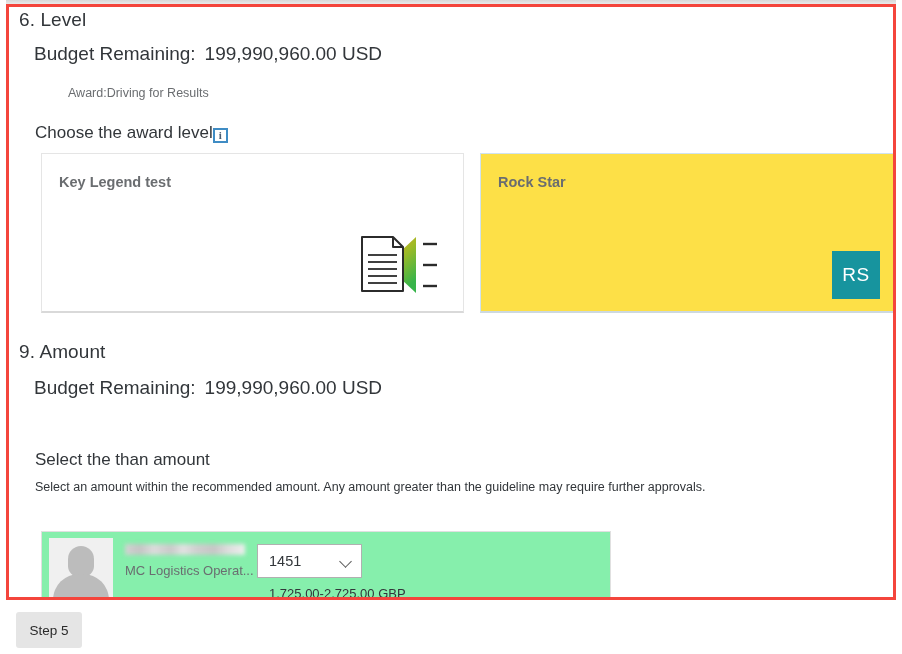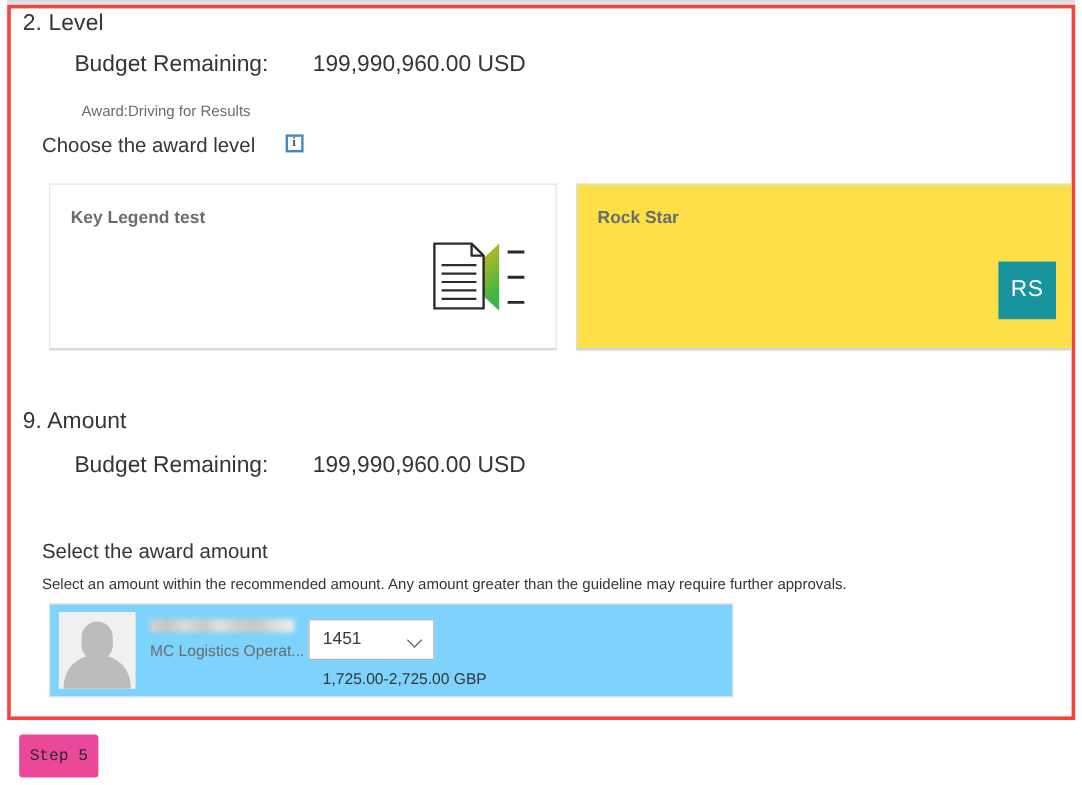--- a/index.html
+++ b/index.html
@@ -51,32 +51,32 @@
   .step-title {
     font-size: 19px;
     font-weight: 400;
     color: #32363a;
     letter-spacing: 0.1px;
   }
   .budget-line {
     font-size: 19px;
     font-weight: 400;
     color: #32363a;
-    margin-left: 28px;
   }
   .award-sub {
     font-size: 12.5px;
     color: #6a6d70;
   }
   .choose-line {
     font-size: 17px;
     color: #32363a;
     display: flex;
-    align-items: flex-start;
-    gap: 25px;
+    align-items: flex-end;
+    gap: 0;
+    margin-top: 11px;
   }
   .section-sub-head {
     font-size: 17px;
     color: #32363a;
   }
   .helper-text {
     font-size: 12.5px;
     color: #32363a;
   }
 
@@ -100,21 +100,21 @@
   
   .cards-row {
     position: absolute;
     left: 32px;
     top: 146px;
     display: flex;
     gap: 16px;
   }
   .level-card {
     width: 423px;
-    height: 139px;
+    height: 160px;
     box-sizing: border-box;
     position: relative;
     background: #ffffff;
     border: 1px solid #e5e5e5;
     border-bottom: 2px solid #d9d9d9;
   }
   .level-card.selected {
     background: #fde047;
     border: 1px solid #d0e3ef;
     border-bottom: 2px solid #cdd9e0;
@@ -123,44 +123,44 @@
     position: absolute;
     left: 17px;
     top: 20px;
     font-size: 14.5px;
     font-weight: bold;
     color: #6a6d70;
   }
   .level-card-art {
     position: absolute;
     right: 22px;
-    bottom: 24px;
+    bottom: 12px;
   }
   .rs-badge {
     width: 48px;
     height: 48px;
     background: #17949e;
     color: #ffffff;
     display: flex;
     align-items: center;
     justify-content: center;
     font-size: 19px;
     letter-spacing: 0.5px;
   }
 
   
   .recipient-box {
     position: absolute;
     left: 32px;
-    top: 496px;
+    top: 524px;
     width: 570px;
     height: 78px;
     box-sizing: border-box;
     border: 1px solid #e0e0e0;
-    background: #7dd3fc;
+    background: #86efac;
     display: flex;
     align-items: flex-start;
   }
   .avatar {
     width: 64px;
     height: 64px;
     margin: 6px 0 0 7px;
     background: #f0f0f0;
     position: relative;
     overflow: hidden;
@@ -246,41 +246,41 @@
     margin-left: 12px;
   }
 
   
   .step-button {
     position: absolute;
     left: 16px;
     top: 612px;
     width: 66px;
     height: 36px;
-    background: #ec4899;
+    background: #e5e5e5;
     border: none;
     border-radius: 3px;
     color: #2b2b2b;
     font-size: 13.5px;
-    font-family: Liberation Mono, monospace;
+    font-family: Liberation Sans, sans-serif;
     cursor: pointer;
     display: flex;
     align-items: center;
     justify-content: center;
   }
 </style>
 </head>
 <body>
 
 <div class="top-shade"></div>
 
 <div class="highlight-frame">
   <div class="frame-inner">
 
-    <div class="step-title" style="position:absolute;left:10px;top:2px;">2. Level</div>
+    <div class="step-title" style="position:absolute;left:10px;top:2px;">6. Level</div>
 
     <div style="position:absolute;left:25px;top:36px;display:flex;gap:9px;align-items:baseline;">
       <span class="budget-line">Budget Remaining:</span>
       <span class="budget-line">199,990,960.00 USD</span>
     </div>
 
     <div class="award-sub" style="position:absolute;left:26px;top:79px;margin-left:33px;">Award:Driving for Results</div>
 
     <div class="choose-line" style="position:absolute;left:26px;top:105px;">
       <span>Choose the award level</span>
@@ -328,21 +328,21 @@
     </div>
 
     <div class="step-title" style="position:absolute;left:10px;top:334px;">9. Amount</div>
 
     <div style="position:absolute;left:25px;top:370px;display:flex;gap:9px;align-items:baseline;">
       <span class="budget-line">Budget Remaining:</span>
       <span class="budget-line">199,990,960.00 USD</span>
     </div>
 
 
-    <div class="section-sub-head" style="position:absolute;left:26px;top:443px;">Select the award amount</div>
+    <div class="section-sub-head" style="position:absolute;left:26px;top:443px;">Select the than amount</div>
 
     <div class="helper-text" style="position:absolute;left:26px;top:473px;">Select an amount within the recommended amount. Any amount greater than the guideline may require further approvals.</div>
 
     <div class="recipient-box">
       <div class="avatar">
         <div class="head"></div>
         <div class="body"></div>
       </div>
       <div class="recipient-text">
         <div class="recipient-name-redacted">█████████ ████████</div>

